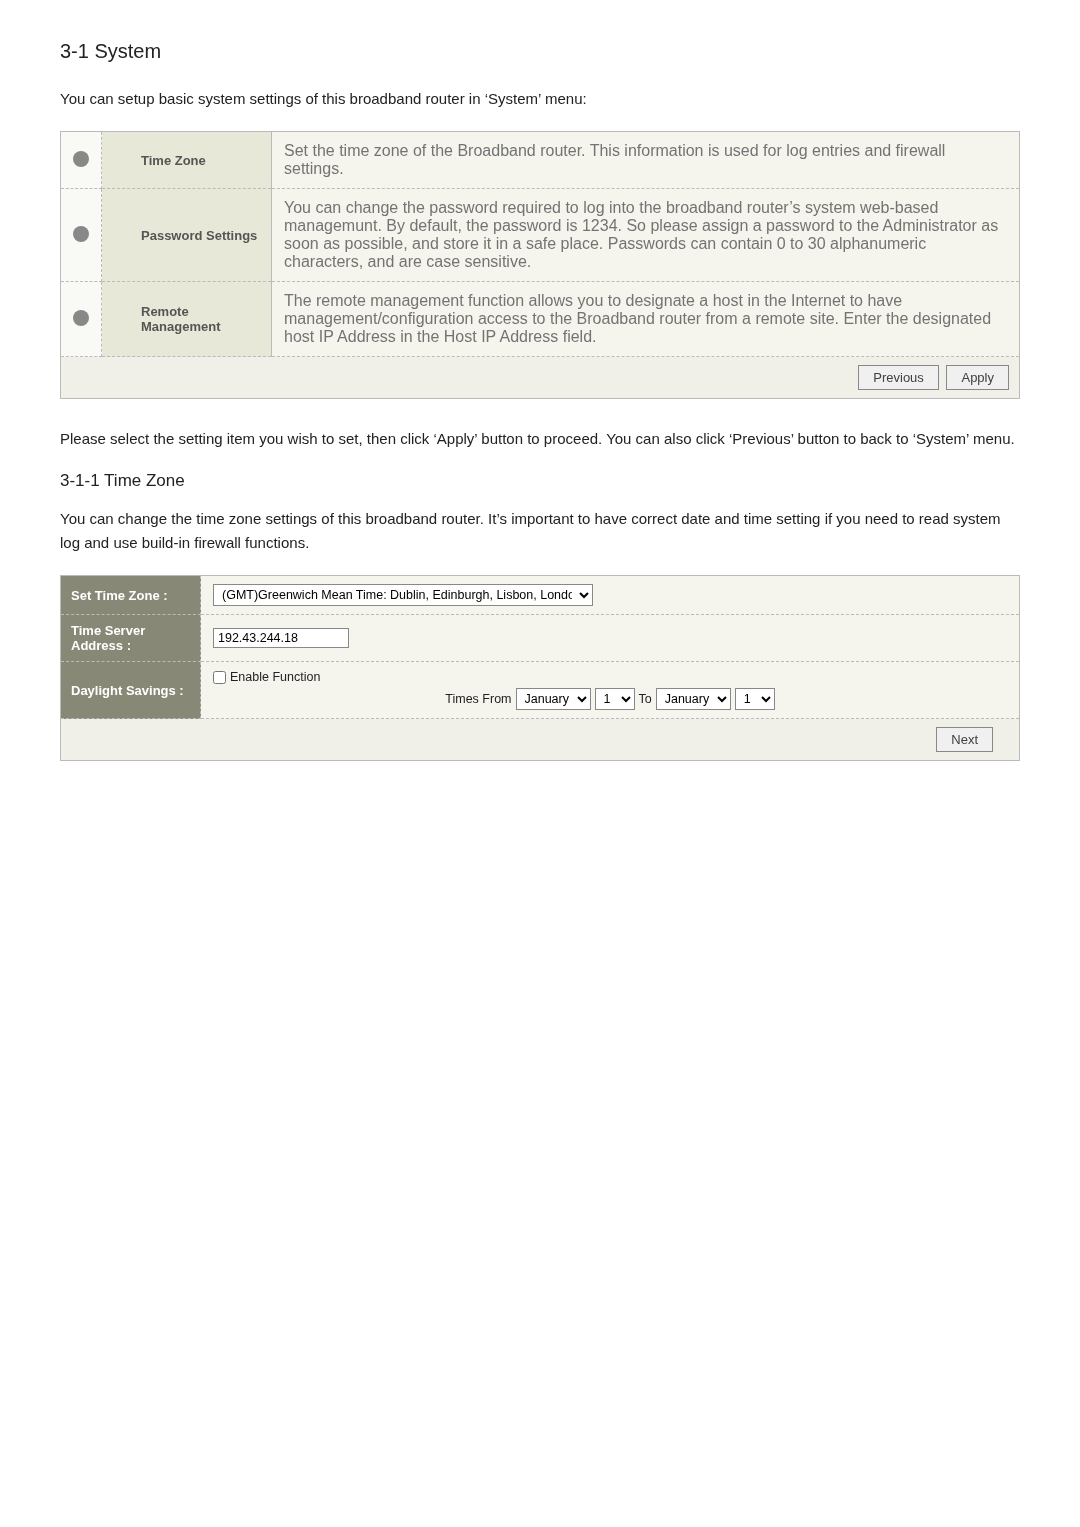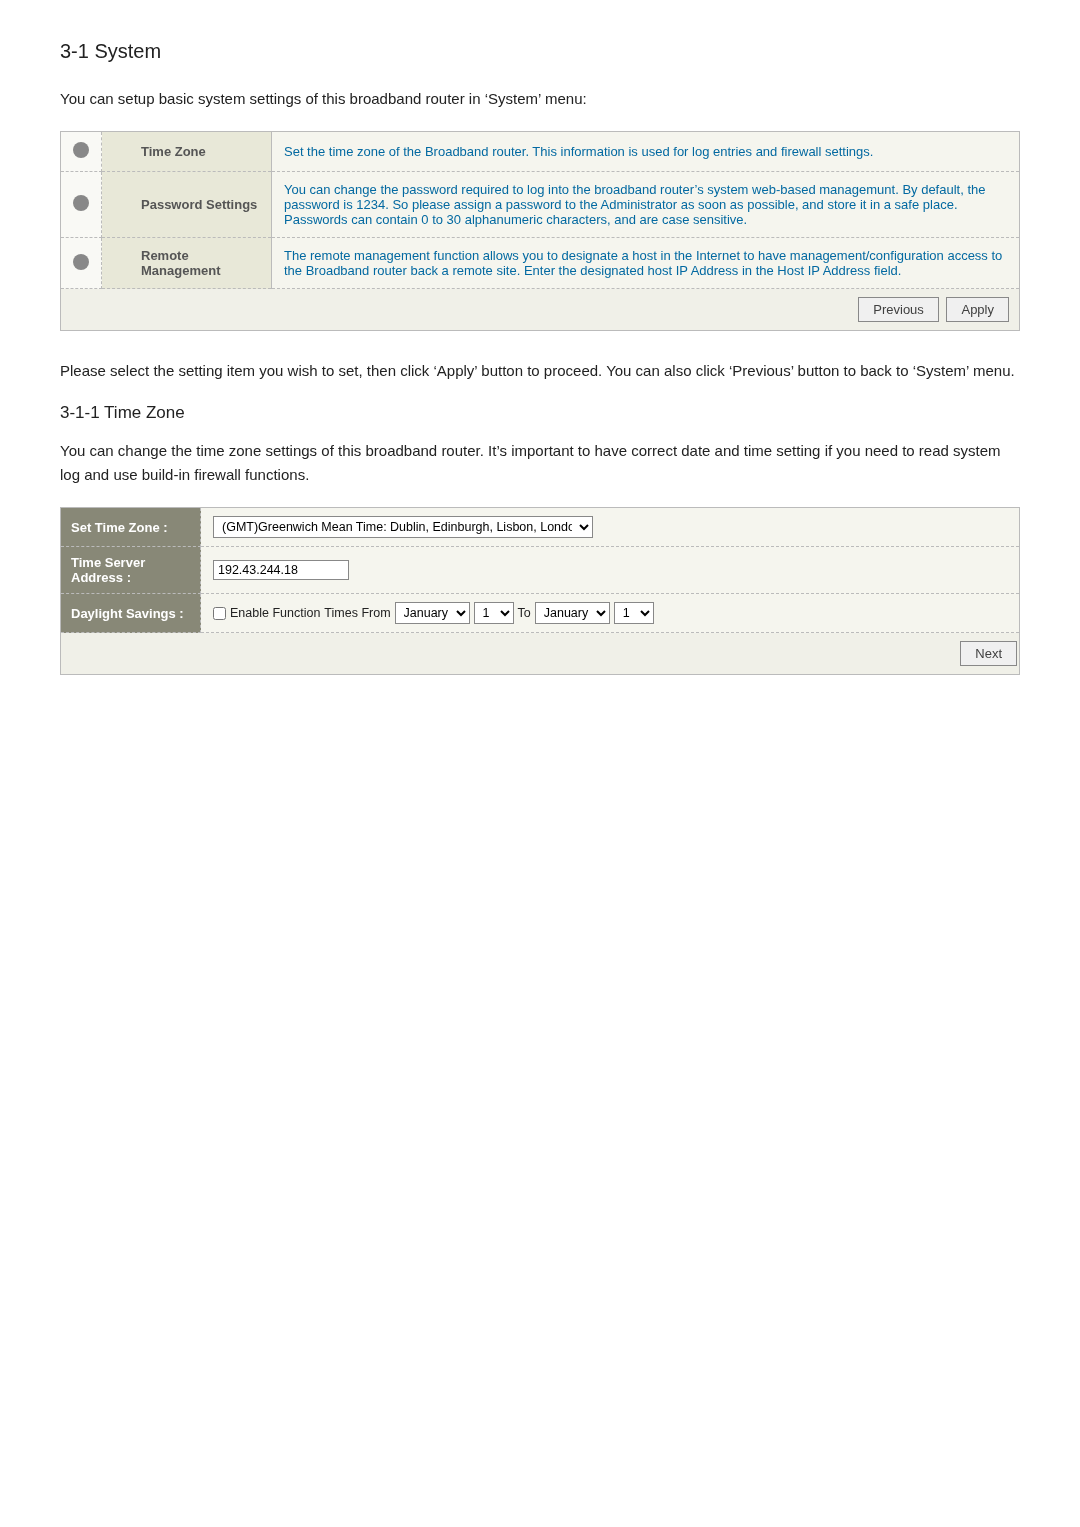--- a/index.html
+++ b/index.html
@@ -54,22 +54,22 @@
     }
     .system-table .label-cell {
       width: 170px;
       font-weight: bold;
       color: #555;
       background: #e8e8d8;
       border-right: 1px solid #bbb;
       padding-left: 39px;
     }
     .system-table .desc-cell {
-      font-size: 13px;
-      color: #0369a1;
+      font-size: 16px;
+      color: #737373;
       background: #f5f5ee;
     }
     .table-footer-row td {
       text-align: right;
       background: #f0f0e8;
       padding: 8px 10px;
       border-top: 1px dashed #bbb;
     }
     .btn {
       padding: 4px 14px;
@@ -110,28 +110,29 @@
       padding: 8px 10px;
     }
     select, input[type="text"] {
       font-size: 12.5px;
       padding: 2px 4px;
       border: 1px solid #888;
       background: #fff;
     }
     .daylight-row {
       display: flex;
-      flex-direction: row;
+      flex-direction: column;
       gap: 4px;
     }
     .times-from-row {
       display: flex;
       align-items: center;
       gap: 4px;
       font-size: 12.5px;
+      justify-content: center;
     }
   </style>
 </head>
 <body>
 
 <h2>3-1 System</h2>
 
 <p>You can setup basic system settings of this broadband router in ‘System’ menu:</p>
 
 <table class="system-table">
@@ -142,21 +143,21 @@
         <td class="desc-cell">Set the time zone of the Broadband router. This information is used for log entries and firewall settings.</td>
       </tr>
       <tr>
         <td class="icon-cell"><span class="icon-dot"></span></td>
         <td class="label-cell">Password Settings</td>
         <td class="desc-cell">You can change the password required to log into the broadband router’s system web-based managemunt. By default, the password is 1234. So please assign a password to the Administrator as soon as possible, and store it in a safe place. Passwords can contain 0 to 30 alphanumeric characters, and are case sensitive.</td>
       </tr>
       <tr>
         <td class="icon-cell"><span class="icon-dot"></span></td>
         <td class="label-cell">Remote Management</td>
-        <td class="desc-cell">The remote management function allows you to designate a host in the Internet to have management/configuration access to the Broadband router back a remote site. Enter the designated host IP Address in the Host IP Address field.</td>
+        <td class="desc-cell">The remote management function allows you to designate a host in the Internet to have management/configuration access to the Broadband router from a remote site. Enter the designated host IP Address in the Host IP Address field.</td>
       </tr>
     </tbody>
   <tbody>
       <tr class="table-footer-row">
     <td colspan="3">
       <button class="btn">Previous</button>
       <button class="btn" style="margin-left:4px;">Apply</button>
     </td>
   </tr>
 </tbody>
@@ -209,18 +210,18 @@
             </select>
             <select style="width:40px;">
               <option>1</option>
             </select>
           </div>
         </div>
       </td>
     </tr>
 
     <tr class="footer-row">
-      <td colspan="2" style="text-align:right; background:#f0f0e8; padding:8px 2px;">
+      <td colspan="2" style="text-align:right; background:#f0f0e8; padding:8px 26px;">
         <button class="btn">Next</button>
       </td>
     </tr>
   </tbody>
 </table>
 
 </body></html>

